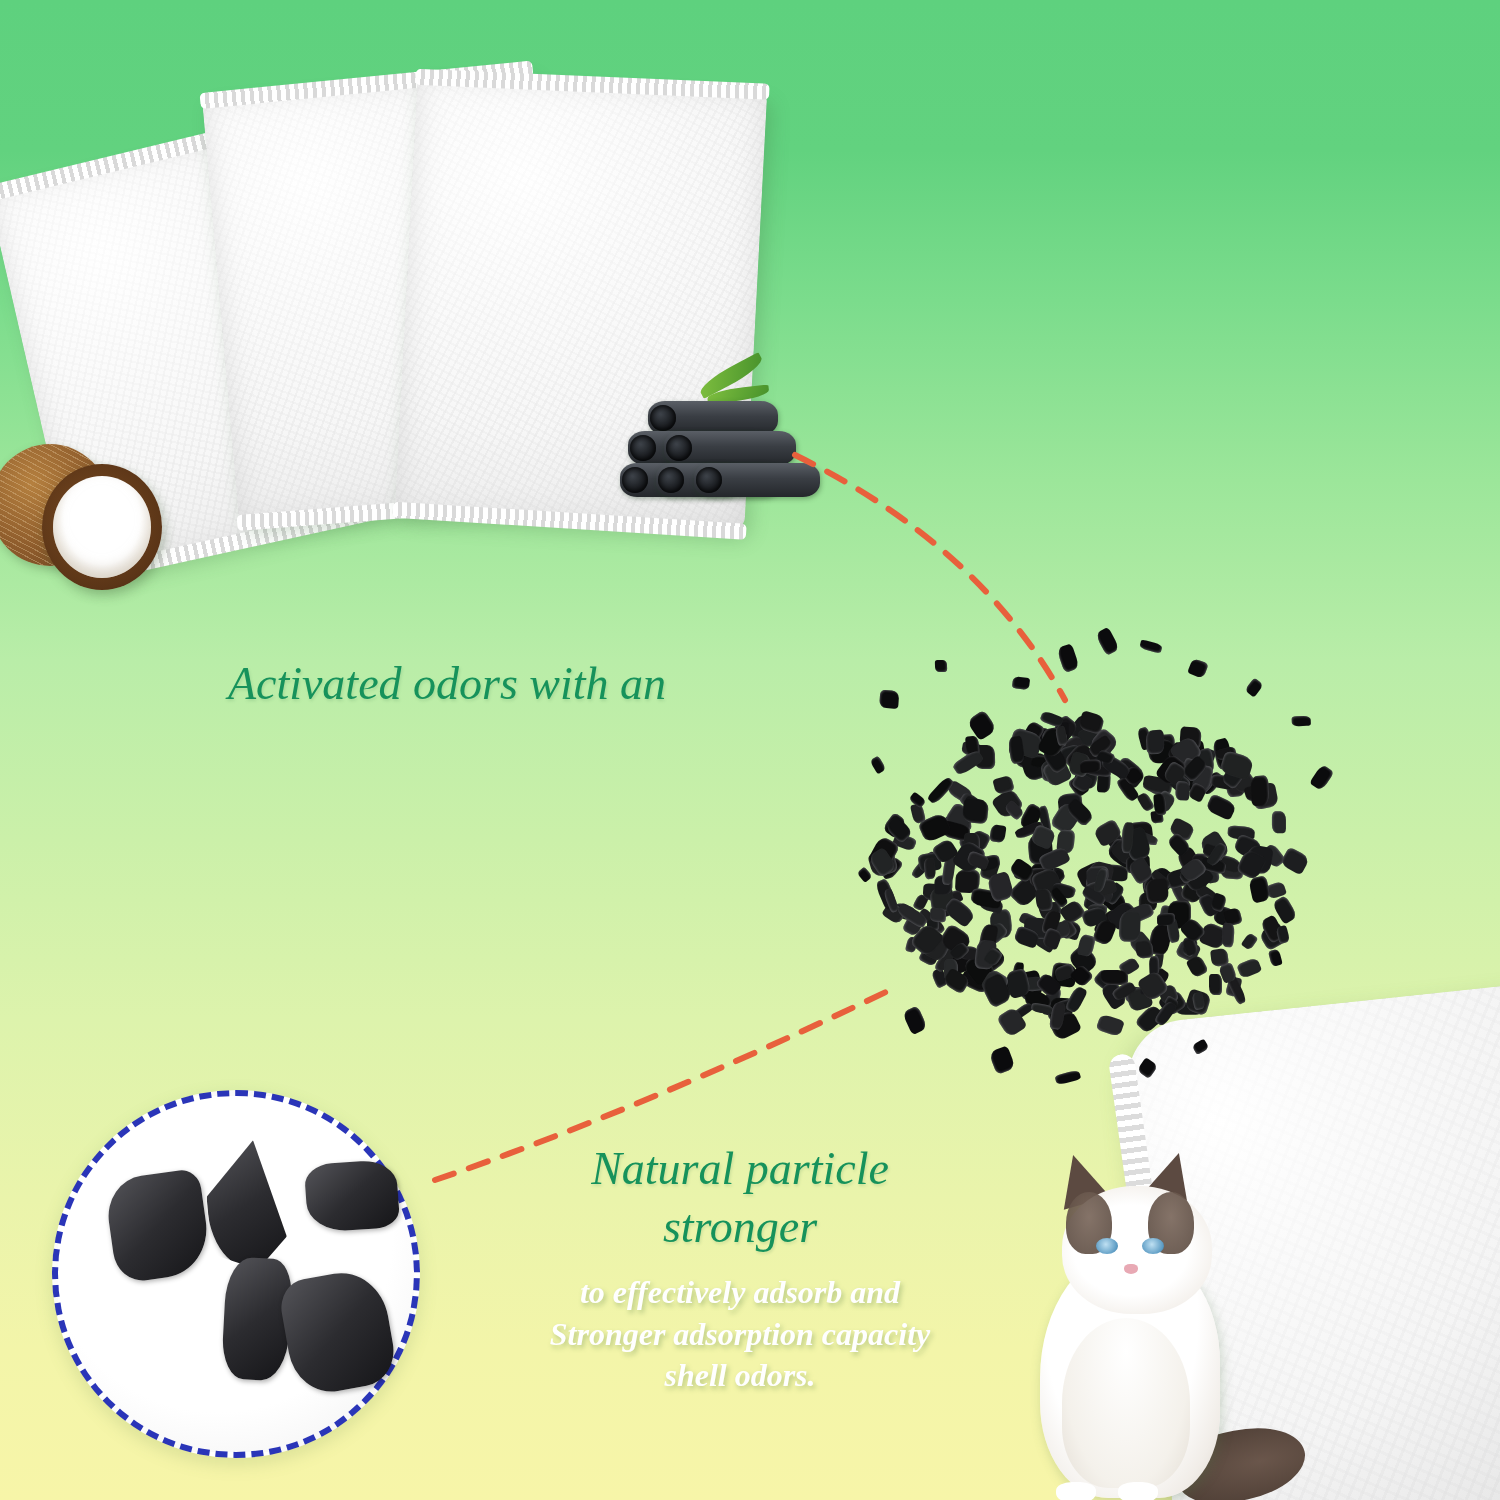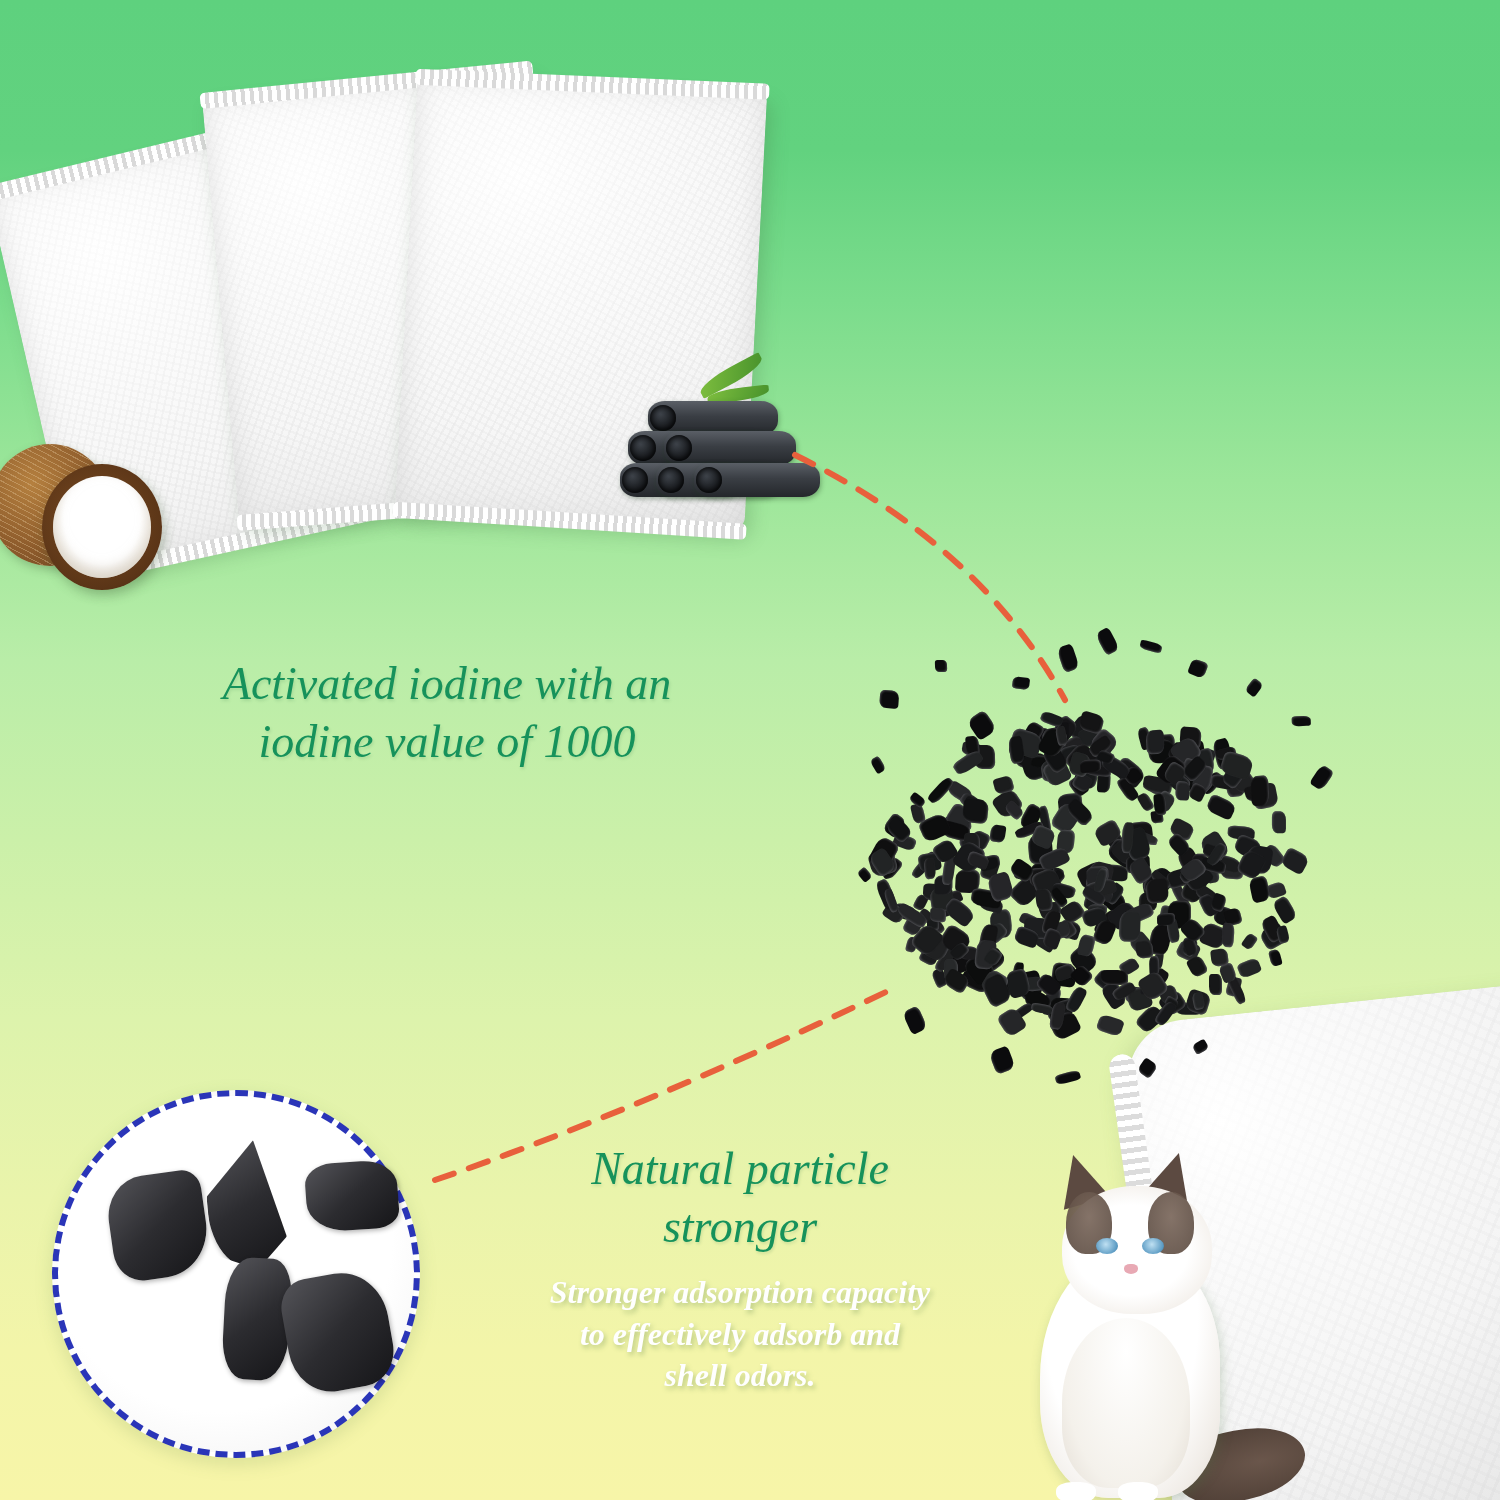--- a/index.html
+++ b/index.html
@@ -649,33 +649,32 @@
   <div id="porous-inset">
     <div class="pchunk pc1"></div>
     <div class="pchunk pc2"></div>
     <div class="pchunk pc3"></div>
     <div class="pchunk pc4"></div>
     <div class="pchunk pc5"></div>
   </div>
 
   <div id="feature-iodine">
     <div class="feat-head">
-      <div>Activated iodine with an</div>
-      <div>iodine value of 1000</div>
+      <div>Activated odors with an</div>
     </div>
   </div>
 
   <div id="feature-porous">
     <div class="feat-head">
       <div>Natural particle</div>
       <div>stronger</div>
     </div>
     <div class="feat-sub">
+      <div>to effectively adsorb and</div>
       <div>Stronger adsorption capacity</div>
-      <div>to effectively adsorb and</div>
       <div>shell odors.</div>
     </div>
   </div>
 
   <svg id="connectors" width="1500" height="1500" viewBox="0 0 1500 1500">
     <path d="M 795 455 Q 980 545 1065 700" fill="none" stroke="#E8603C" stroke-width="6" stroke-dasharray="20 16" stroke-linecap="round"></path>
     <path d="M 435 1180 Q 640 1110 890 990" fill="none" stroke="#E8603C" stroke-width="6" stroke-dasharray="20 16" stroke-linecap="round"></path>
   </svg>
 
 </div>

